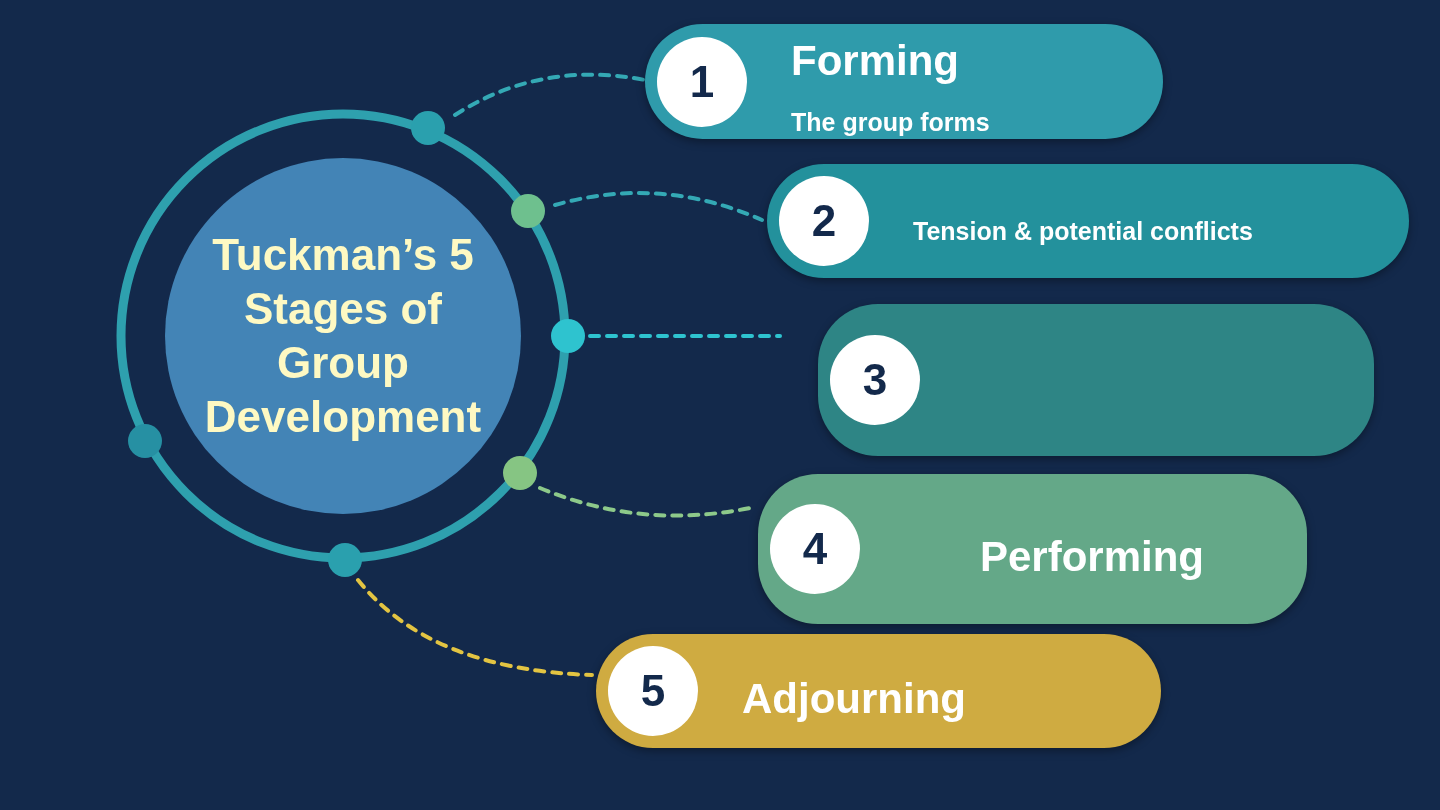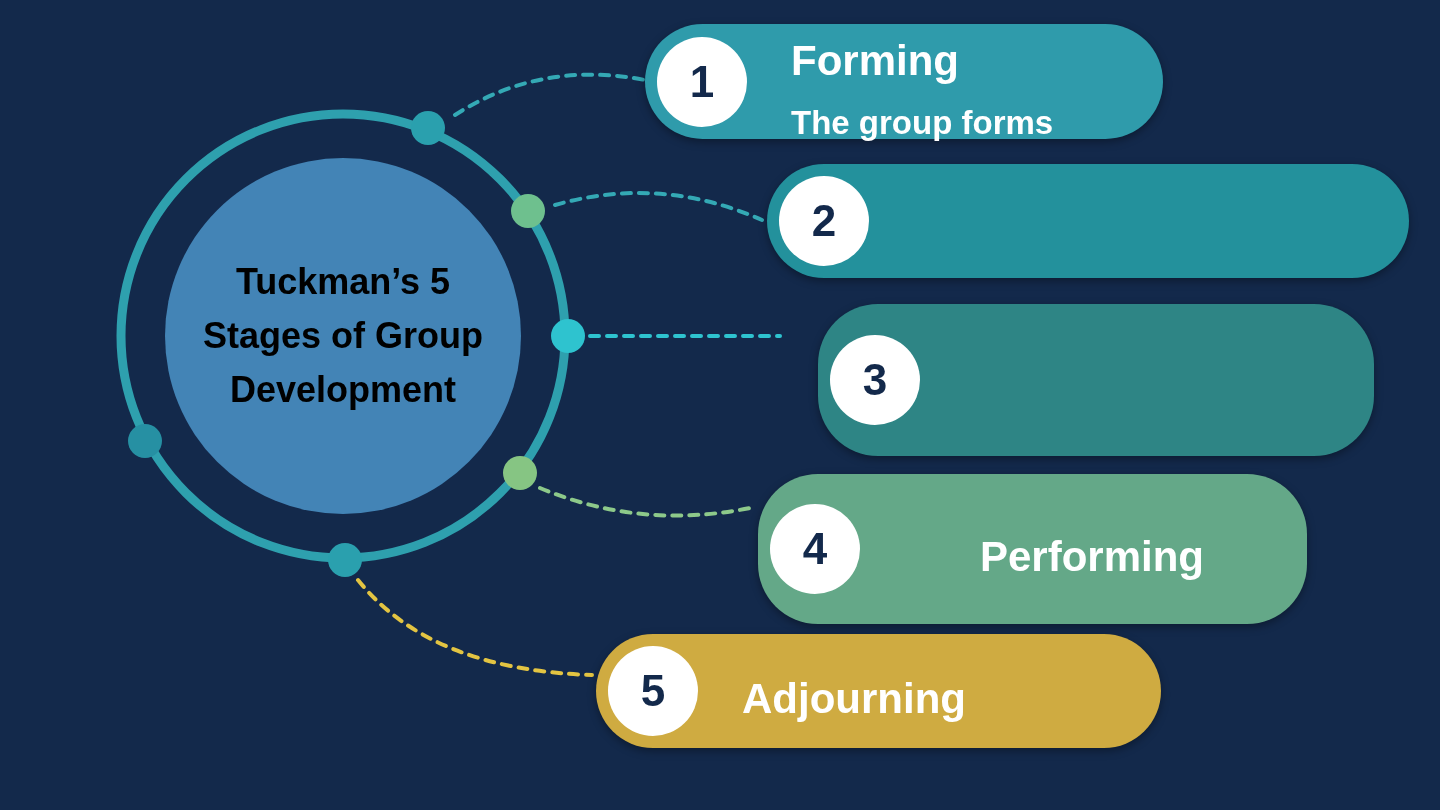--- a/index.html
+++ b/index.html
@@ -1,24 +1,24 @@
 <!DOCTYPE html>
 <html><head>
 <meta charset="utf-8">
 <style>
   html,body{margin:0;padding:0;}
   body{width:1440px;height:810px;background:#13294b;position:relative;overflow:hidden;font-family:"Liberation Sans",sans-serif;}
   svg.connectors{position:absolute;left:0;top:0;width:1440px;height:810px;}
   .core{position:absolute;left:165px;top:158px;width:356px;height:356px;border-radius:50%;background:#4384b6;display:flex;align-items:center;justify-content:center;}
-  .core-title{color:#000000;font-weight:700;font-size:36px;line-height:54px;text-align:center;width:300px;}
+  .core-title{color:#fef9c3;font-weight:700;font-size:44px;line-height:54px;text-align:center;width:300px;}
   .card{position:absolute;display:flex;align-items:center;border-radius:60px;box-shadow:0 3px 8px rgba(0,0,0,0.35);}
   .num{flex:0 0 auto;border-radius:50%;background:#fff;color:#13294b;font-weight:700;font-size:44px;display:flex;align-items:center;justify-content:center;width:90px;height:90px;margin-left:12px;}
   .txt{margin-left:44px;color:#fff;}
   .ttl{font-weight:700;font-size:42px;line-height:46px;margin-top:16px;}
-  .dsc{font-weight:700;font-size:33px;line-height:37px;margin-top:20px;}
+  .dsc{font-weight:700;font-size:25px;line-height:37px;margin-top:20px;}
 </style>
 </head>
 <body>
 
 <svg class="connectors" viewBox="0 0 1440 810">
   <circle cx="343" cy="336" r="222" fill="none" stroke="#2ea0ae" stroke-width="9"></circle>
   <path d="M455 115 Q540 60 645 80" fill="none" stroke="#34a9b5" stroke-width="4" stroke-dasharray="9 8" stroke-linecap="round"></path>
   <path d="M555 205 Q660 175 762 220" fill="none" stroke="#34a9b5" stroke-width="4" stroke-dasharray="9 8" stroke-linecap="round"></path>
   <path d="M590 336 L780 336" fill="none" stroke="#2ec3cf" stroke-width="4" stroke-dasharray="9 8" stroke-linecap="round"></path>
   <path d="M540 488 Q640 530 750 508" fill="none" stroke="#8dc98a" stroke-width="4" stroke-dasharray="9 8" stroke-linecap="round"></path>
@@ -39,20 +39,21 @@
   <div class="num">1</div>
   <div class="txt">
     <div class="ttl">Forming</div>
     <div class="dsc">The group forms</div>
   </div>
 </div>
 
 <div class="card" style="left:767px;top:164px;width:642px;height:114px;background:#23919c;">
   <div class="num">2</div>
   <div class="txt">
+    <div class="dsc">Tension &amp; potential conflicts</div>
   </div>
 </div>
 
 <div class="card" style="left:818px;top:304px;width:556px;height:152px;background:#2e8585;">
   <div class="num">3</div>
 </div>
 
 <div class="card" style="left:758px;top:474px;width:549px;height:150px;background:#64a888;">
   <div class="num">4</div>
   <div class="txt" style="width:300px;text-align:right;">

